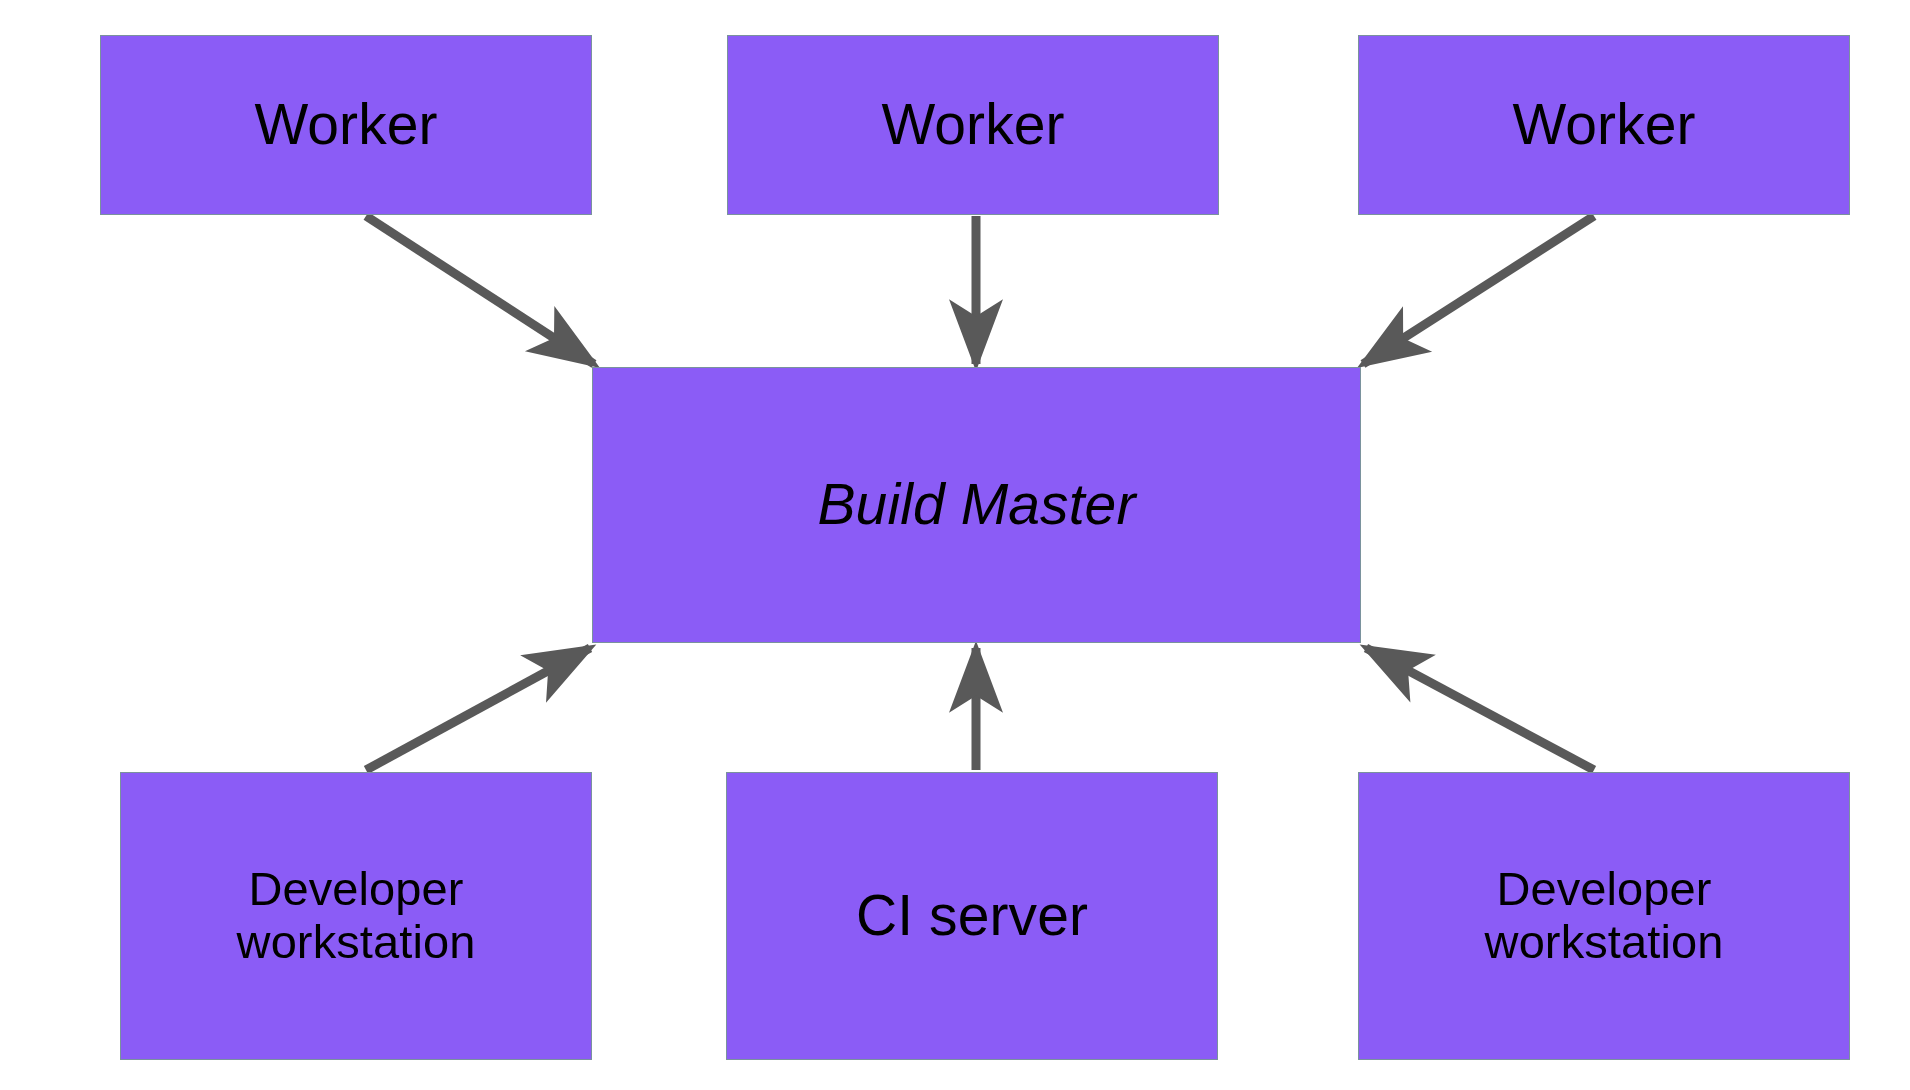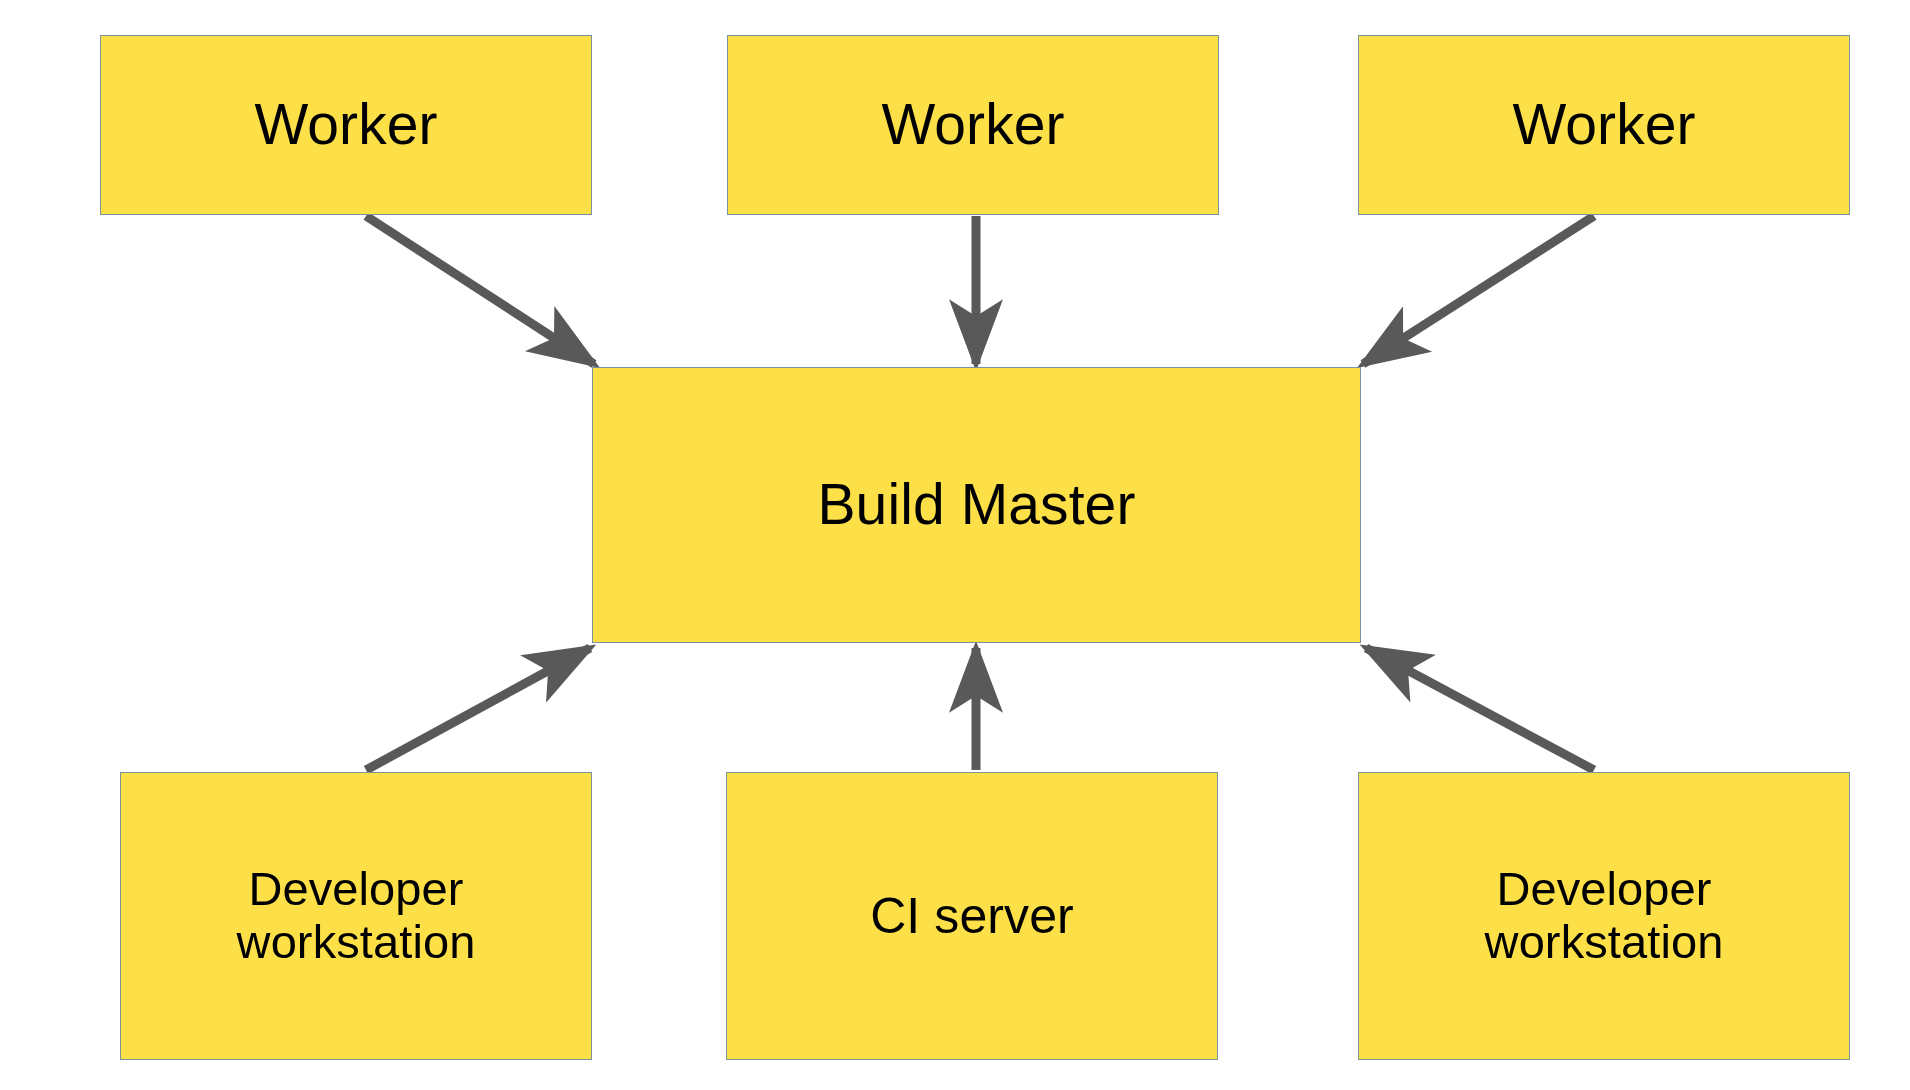--- a/index.html
+++ b/index.html
@@ -22,46 +22,46 @@
   #edge-layer {
     position: absolute;
     left: 0;
     top: 0;
     width: 1910px;
     height: 1090px;
   }
   .node {
     position: absolute;
     box-sizing: border-box;
-    background: #fde047;
+    background: #8b5cf6;
     border: 1.6px solid #7a929d;
     display: flex;
     align-items: center;
     justify-content: center;
     text-align: center;
     color: #000000;
     z-index: 2;
   }
   .node-label {
     font-family: "Liberation Sans", sans-serif;
     font-weight: 400;
     line-height: 1.12;
     letter-spacing: 0.1px;
     white-space: pre-line;
   }
   .node.worker-node .node-label { font-size: 57px; }
   .node.master-node .node-label { font-size: 57px; }
-  .node.ci-node .node-label { font-size: 50px; }
+  .node.ci-node .node-label { font-size: 57px; }
   .node.workstation-node .node-label { font-size: 47px; }
 
   
   #node-worker-1 { left: 100px; top: 35px;  width: 492px; height: 180px; }
   #node-worker-2 { left: 727px; top: 35px;  width: 492px; height: 180px; }
   #node-worker-3 { left: 1358px;top: 35px;  width: 492px; height: 180px; }
-  #node-build-master { left: 592px; top: 367px; width: 769px; height: 276px; }
+  #node-build-master { left: 592px; top: 367px; width: 769px; height: 276px; font-style: italic; }
   #node-dev-left  { left: 120px; top: 772px; width: 472px; height: 288px; }
   #node-ci-server { left: 726px; top: 772px; width: 492px; height: 288px; }
   #node-dev-right { left: 1358px;top: 772px; width: 492px; height: 288px; }
 </style>
 </head>
 <body>
 
 <div id="diagram-root">
 
   <svg id="edge-layer" viewBox="0 0 1910 1090">

